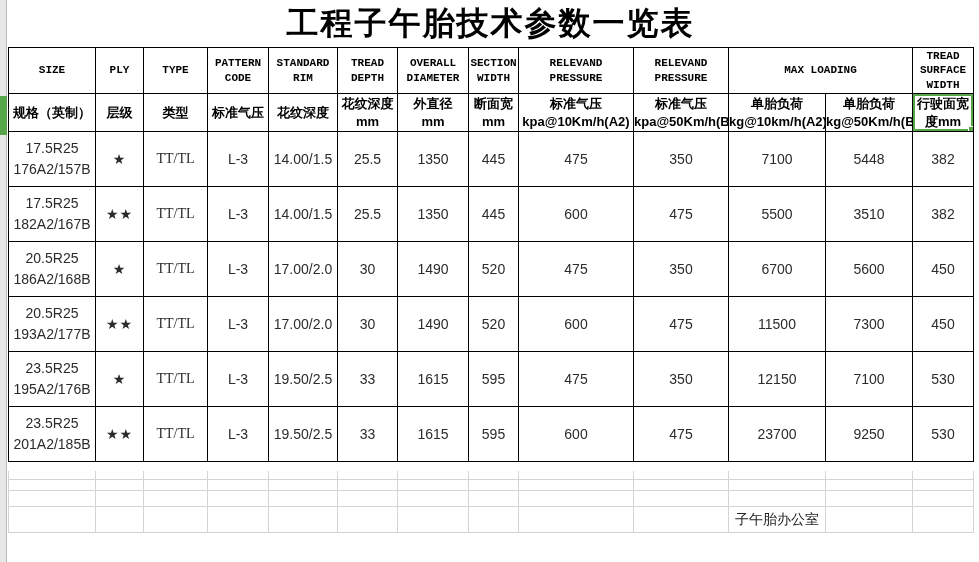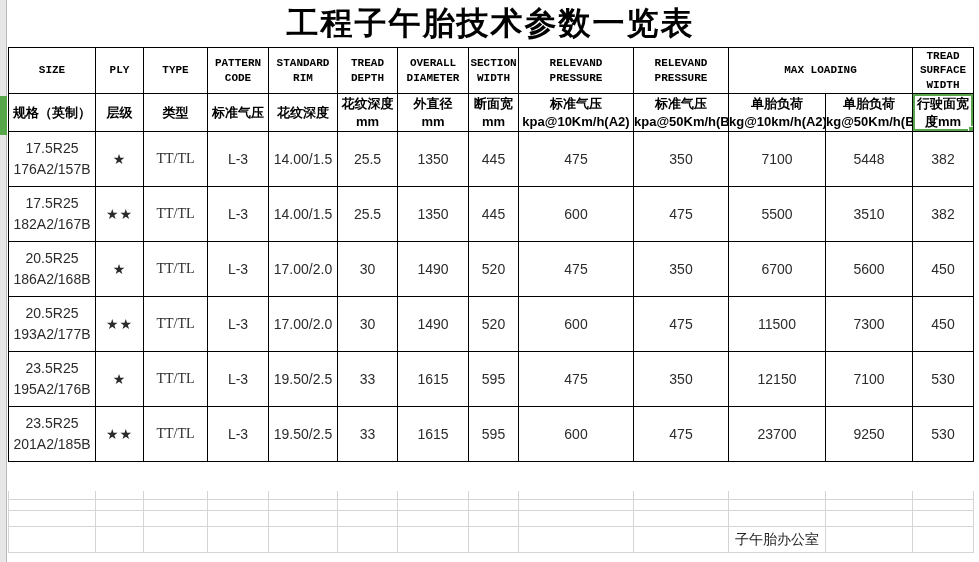--- a/index.html
+++ b/index.html
@@ -29,21 +29,21 @@
   td.size{white-space:pre-line;line-height:1.5;margin-left:41px;}
   td.ply{font-size:15px;letter-spacing:1px;}
   td.type{font-family:"Liberation Serif","DejaVu Serif",serif;}
 
   
   th.sel{box-shadow:inset 0 0 0 2px #57a64a;position:relative;}
   .handle{position:absolute;right:-2px;bottom:-2px;width:5px;height:5px;
           background:#57a64a;border:1px solid #fff;z-index:3;}
 
   
-  table.grid{position:absolute;left:8px;top:491px;width:965px;border-collapse:collapse;
+  table.grid{position:absolute;left:8px;top:471px;width:965px;border-collapse:collapse;
              table-layout:fixed;}
   table.grid td{border:1px solid #d4d4d4;padding:0;font-size:14px;color:#222;
              text-align:center;vertical-align:middle;overflow:hidden;}
   table.grid tr:first-child td{border-top:none;}
   table.grid td.date{text-align:right;padding-right:4px;
              font-family:"Liberation Mono","DejaVu Sans Mono",monospace;font-size:13px;}
 </style>
 </head>
 <body>
 

